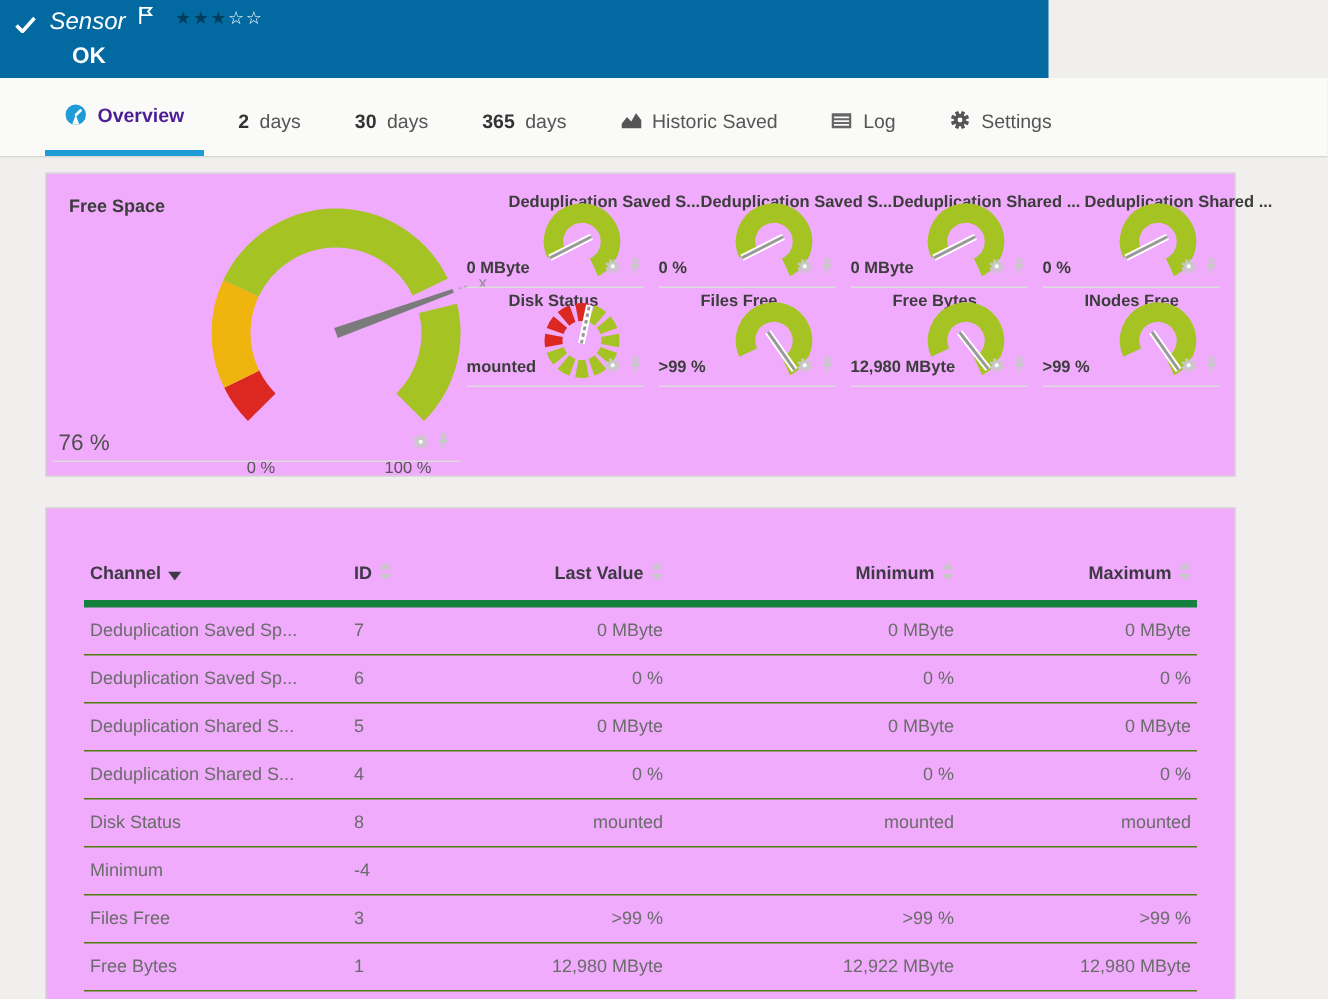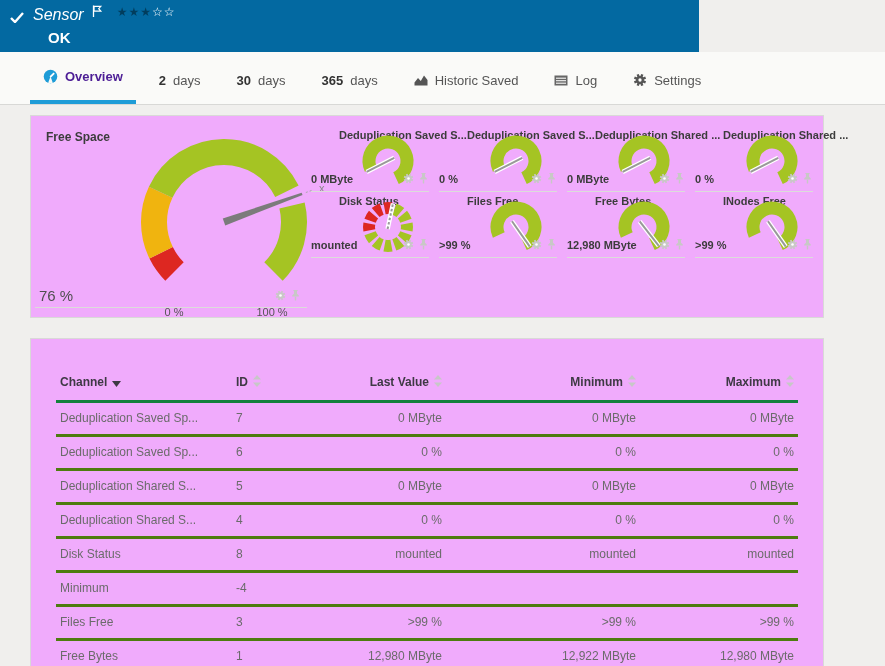--- a/index.html
+++ b/index.html
@@ -53,22 +53,22 @@
     align-content:start;column-gap:10px;padding:10px 10px 0 0;
   }
   .mini{position:relative;height:66px;}
   .mini .tile-title{position:absolute;left:4px;top:3px;font-size:11px;max-width:132px;overflow:hidden;white-space:nowrap;margin-left:24px;}
   .mini .mini-gauge{position:absolute;right:12px;top:5px;}
   .mini .mini-value{position:absolute;left:0;bottom:7px;font-size:11px;font-weight:bold;color:#3c3c3c;}
   .mini .tile-underline{left:0;right:0;bottom:0;}
   .mini .tile-icons{right:0;bottom:4px;}
   
   table{width:100%;border-collapse:collapse;font-size:12px;color:#6b6b6b;table-layout:fixed;}
-  th{font-size:12px;font-weight:bold;color:#3e3944;text-align:left;padding:6px 4px 10px 4px;border-bottom:3px solid #15803d;cursor:pointer;white-space:nowrap;}
-  td{padding:6px 4px 7px 4px;border-bottom:3px solid #4d7c0f;white-space:nowrap;overflow:hidden;}
+  th{font-size:12px;font-weight:bold;color:#3e3944;text-align:left;padding:6px 4px 10px 4px;border-bottom:5px solid #15803d;cursor:pointer;white-space:nowrap;}
+  td{padding:6px 4px 7px 4px;border-bottom:1px solid #4d7c0f;white-space:nowrap;overflow:hidden;}
   .c-channel{width:168px;}
   .c-id{width:76px;}
   .c-last{width:122px;text-align:right;margin-top:43px;}
   .c-min{width:186px;text-align:right;}
   .c-max{width:150px;text-align:right;}
   .c-icon{width:auto;text-align:right;padding-right:30px;}
   th.c-last,th.c-min,th.c-max{text-align:right;}
   .sort-caret{display:inline-block;margin-left:5px;vertical-align:-1px;}
   .row-gear{display:inline-block;cursor:pointer;}
 </style>

